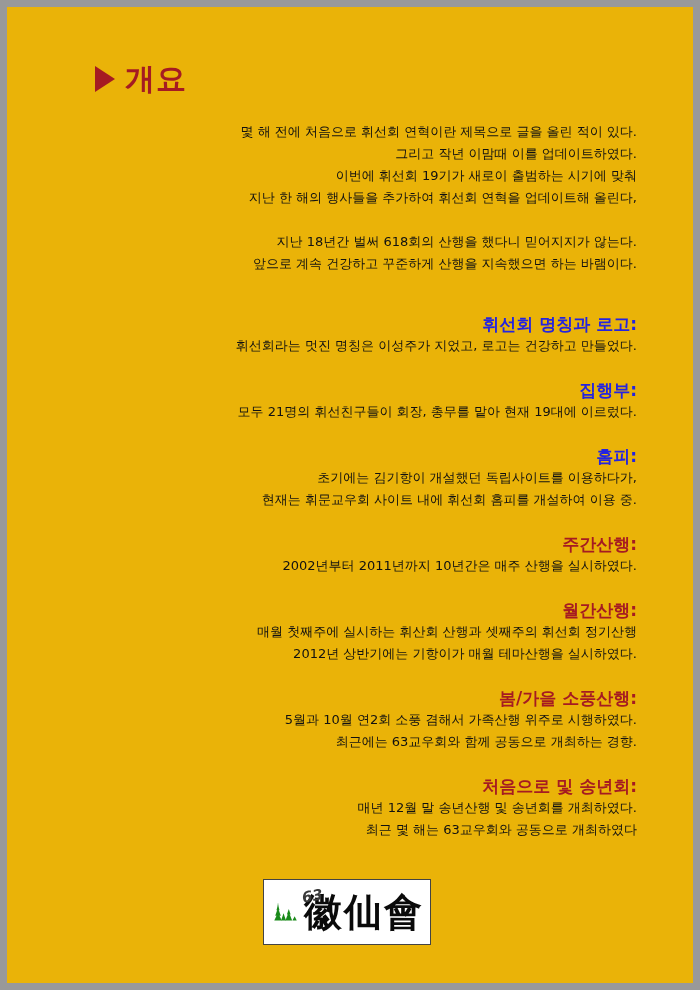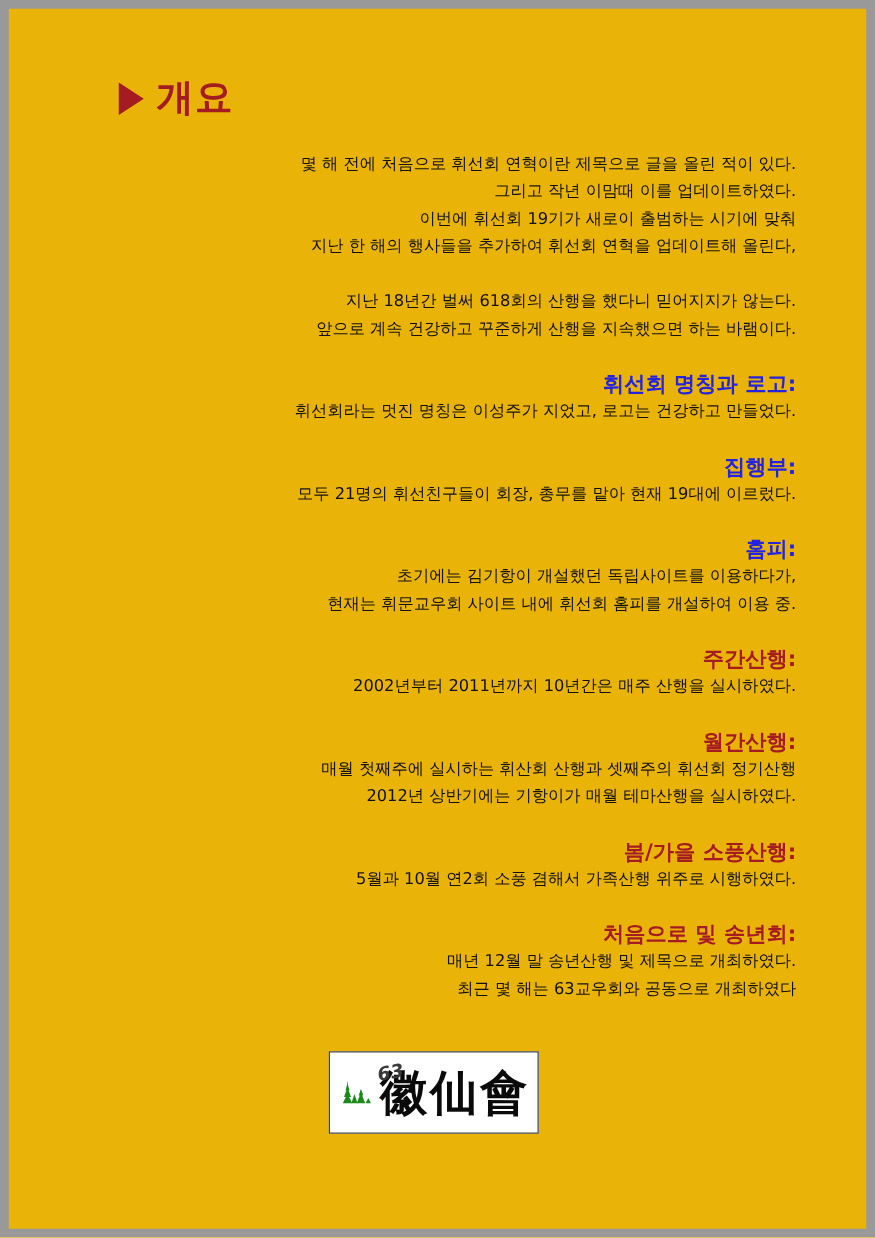--- a/index.html
+++ b/index.html
@@ -49,21 +49,21 @@
   .paragraph {
     margin: 0 0 22px 0;
   }
   .line {
     font-size: 13px;
     line-height: 22px;
     color: var(--ink);
     white-space: nowrap;
   }
   .sections {
-    margin-top: 22px;
+    margin-top: 38px;
   }
   .section {
     margin-bottom: 22px;
   }
   .section-heading {
     font-size: 17px;
     line-height: 22px;
     font-weight: bold;
     white-space: nowrap;
   }
@@ -144,24 +144,25 @@
           <div class="line">2002년부터 2011년까지 10년간은 매주 산행을 실시하였다.</div>
         </div>
         <div class="section">
           <div class="section-heading" style="color: rgb(165, 27, 34);">월간산행:</div>
           <div class="line">매월 첫째주에 실시하는 휘산회 산행과 셋째주의 휘선회 정기산행</div>
           <div class="line">2012년 상반기에는 기항이가 매월 테마산행을 실시하였다.</div>
         </div>
         <div class="section">
           <div class="section-heading" style="color: rgb(165, 27, 34);">봄/가을 소풍산행:</div>
           <div class="line">5월과 10월 연2회 소풍 겸해서 가족산행 위주로 시행하였다.</div>
+          <div class="line">최근에는 63교우회와 함께 공동으로 개최하는 경향.</div>
         </div>
         <div class="section">
           <div class="section-heading" style="color: rgb(165, 27, 34);">처음으로 및 송년회:</div>
-          <div class="line">매년 12월 말 송년산행 및 제목으로 개최하였다.</div>
+          <div class="line">매년 12월 말 송년산행 및 송년회를 개최하였다.</div>
           <div class="line">최근 몇 해는 63교우회와 공동으로 개최하였다</div>
         </div>
       </div>
 
     <div class="logo-box">
       <svg class="logo-trees" width="78" height="56" viewBox="0 0 78 56">
         <line x1="13" y1="0" x2="13" y2="10" stroke="#1a8a1a" stroke-width="1.5"></line>
         <polygon points="13,4 18,22 8,22" fill="#1a8a1a"></polygon>
         <polygon points="13,14 22,40 4,40" fill="#1a8a1a"></polygon>
         <polygon points="13,30 25,56 1,56" fill="#1a8a1a"></polygon>

